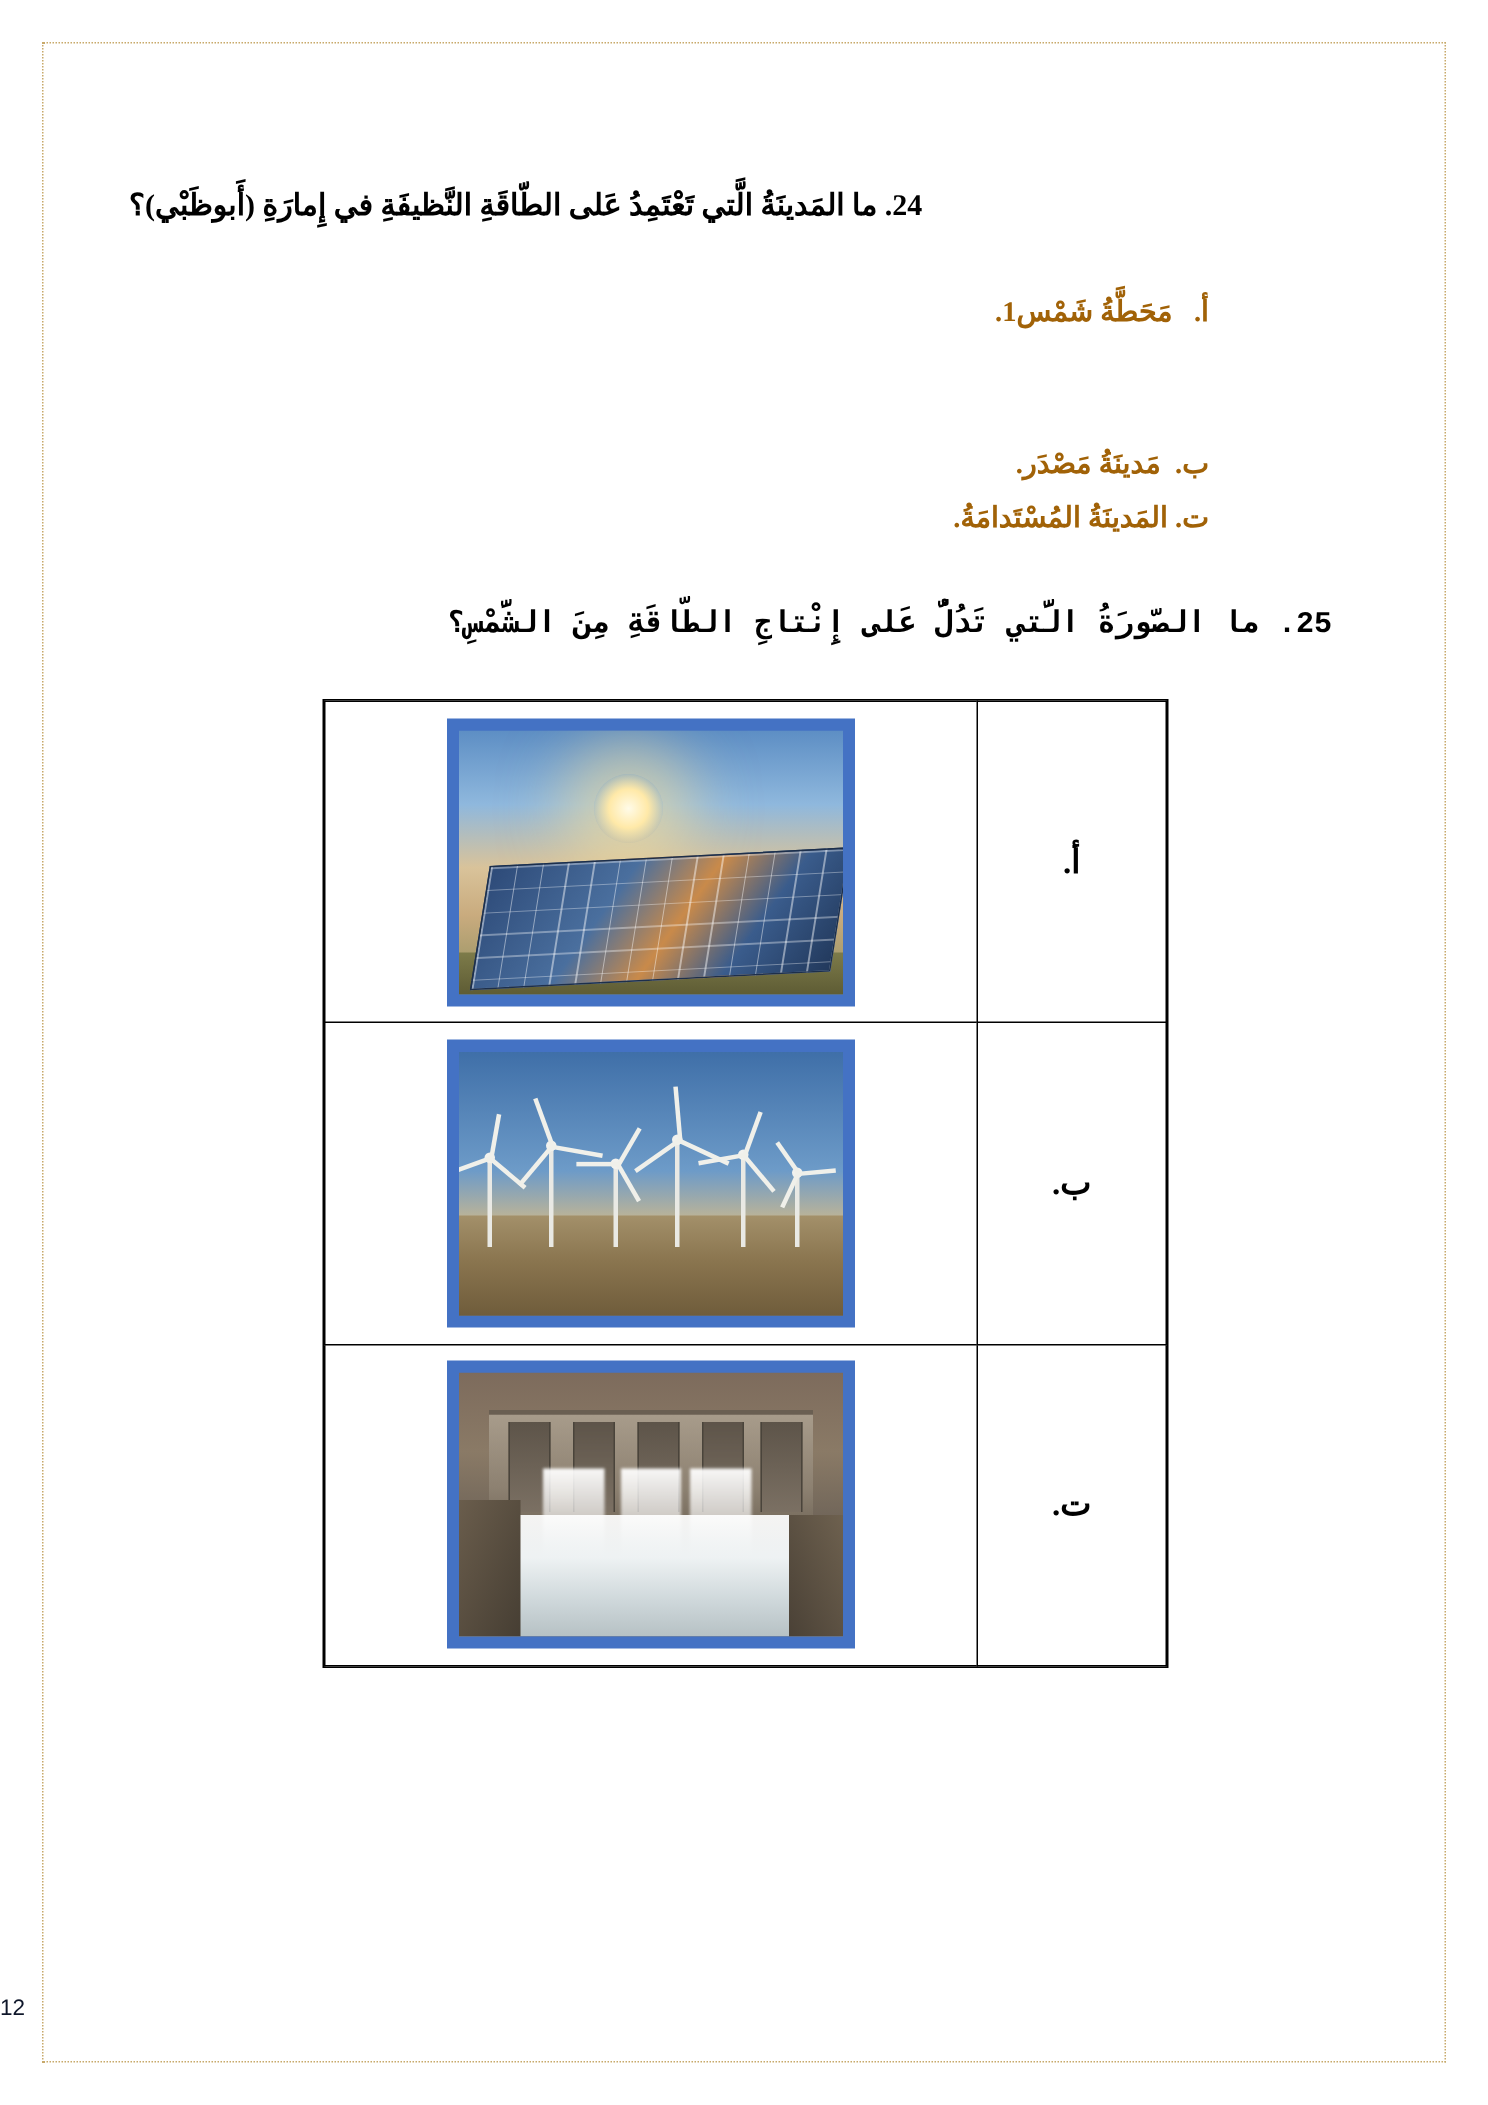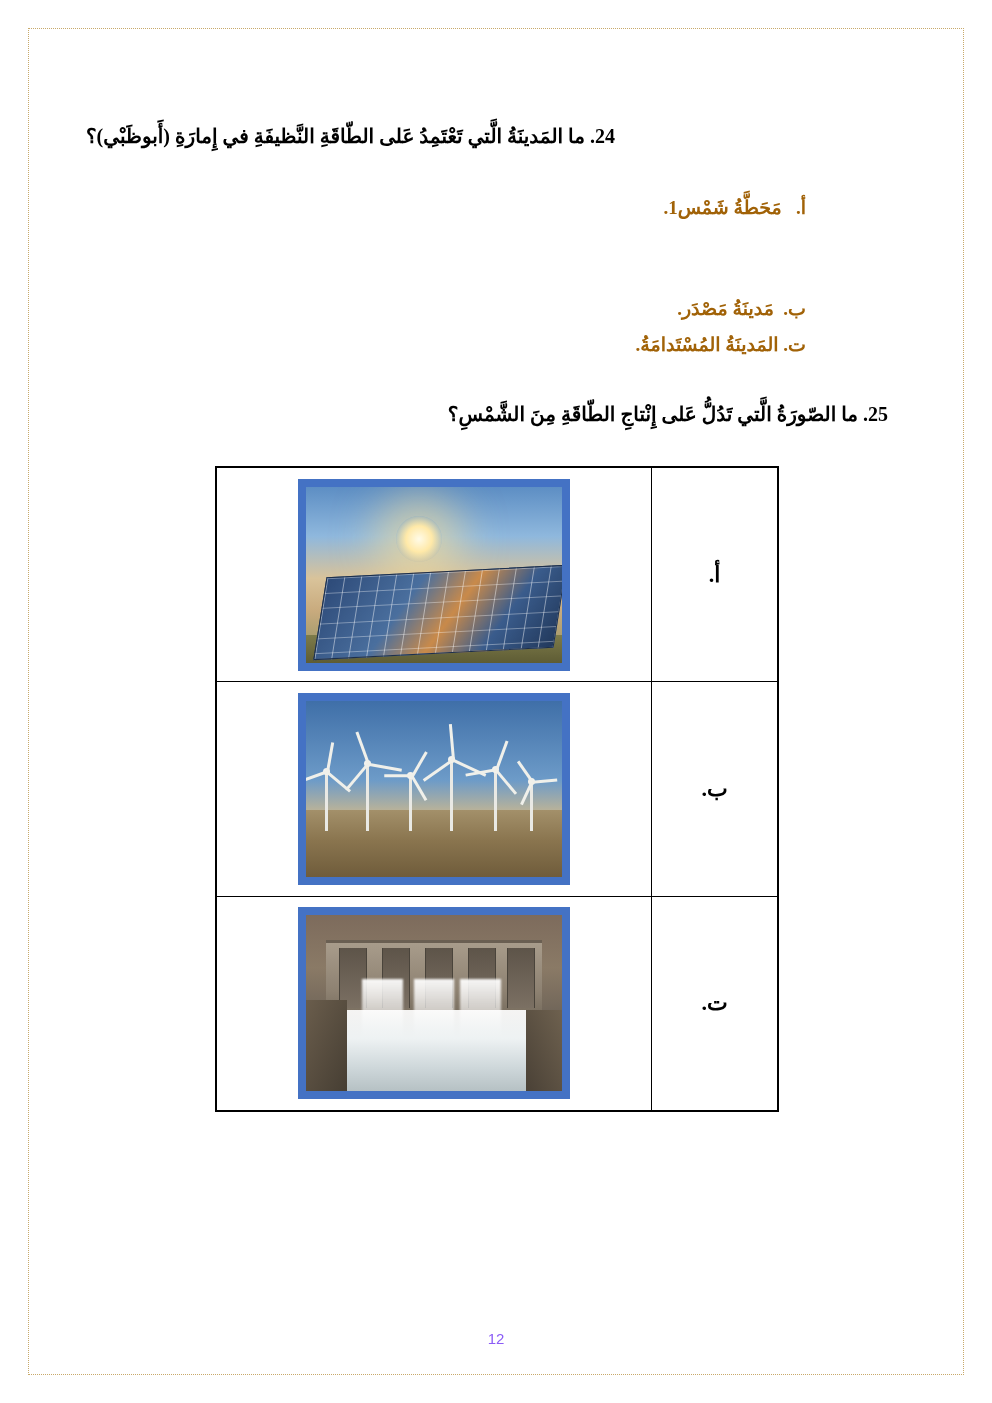--- a/index.html
+++ b/index.html
@@ -275,24 +275,24 @@
     font-size: 26px;
     color: #1a1a1a;
     font-style: italic;
     letter-spacing: 1px;
   }
 
   .page-num {
     position: absolute;
     left: 0; right: 0;
     top: 1330px;
-    text-align: center;
+    text-align: left;
     font-family: "Liberation Sans", sans-serif;
     font-size: 15px;
-    color: #8b5cf6;
+    color: #0f172a;
   }
 </style>
 </head>
 <body>
 
 <div class="page">
 
   <div class="page-border"></div>
 
 
@@ -312,21 +312,21 @@
     <span>ب.</span>
     &nbsp;<span>مَدينَةُ مَصْدَر.</span>
   </div>
 
   <div class="opt" style="top:333px; right:186px;">
     <span>ت.</span>
     <span>المَدينَةُ المُسْتَدامَةُ.</span>
   </div>
 
   <div class="q-block q25">
-    <div class="q-line" style="padding-left:72px;">
+    <div class="q-line" style="padding-left:72px;font-family:Liberation Mono, monospace;">
       <span>25.</span>
       <span>ما الصّورَةُ الَّتي تَدُلُّ عَلى إِنْتاجِ الطّاقَةِ مِنَ الشَّمْسِ؟</span>
     </div>
   </div>
 
   <div class="ans-table">
     <table>
       <tbody>
           <tr>
         <td class="cell-label">أ.</td>

